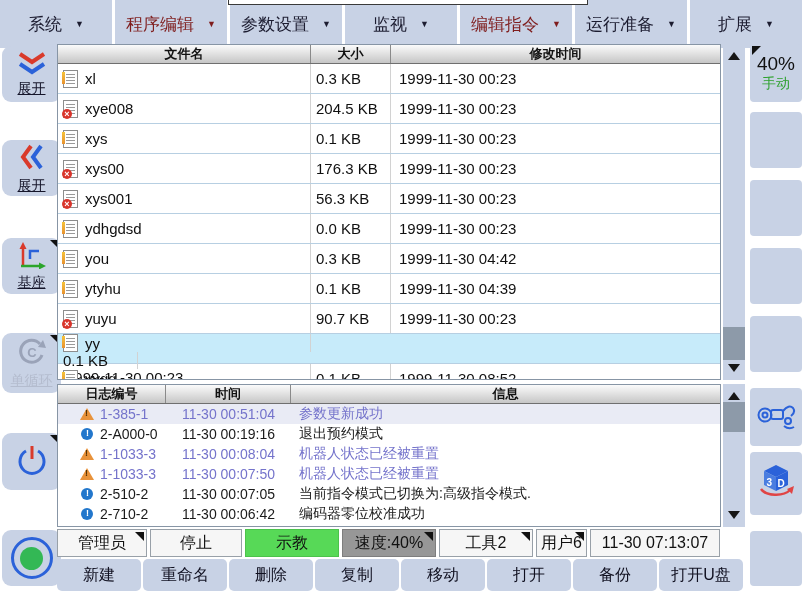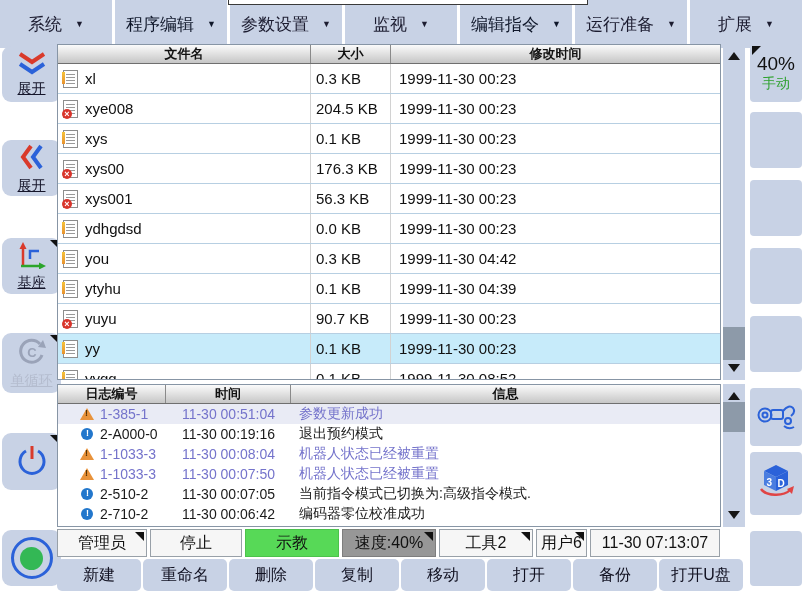--- a/index.html
+++ b/index.html
@@ -4,21 +4,21 @@
 <style>
   html,body{margin:0;padding:0;}
   body{width:802px;height:595px;overflow:hidden;background:#fff;
        font-family:"Liberation Sans","DejaVu Sans",sans-serif;}
   .screen{position:relative;width:802px;height:595px;background:#fff;}
 
   
   .menubar{position:absolute;left:0;top:0;width:802px;height:48px;background:#fff;display:flex;gap:3px;}
   .menu-item{flex:1;background:#c8d2e5;display:flex;align-items:center;justify-content:center;gap:13px;
              font-size:17px;color:#1c1c30;cursor:default;}
-  .menu-item.disabled{color:#0f172a;align-items:center;}
+  .menu-item.disabled{color:#7f1d1d;align-items:center;}
   .caret{font-size:9px;line-height:1;}
   .notch{position:absolute;left:228px;top:0;width:358px;height:4px;background:#fff;
          border:1px solid #3a3a3a;border-top:none;}
 
   
   .sbtn{position:absolute;left:2px;width:59px;background:#c8d2e5;border-radius:9px;
         display:flex;flex-direction:column;align-items:center;justify-content:center;gap:2px;
         font-size:14px;color:#15152a;box-sizing:border-box;text-decoration:underline;}
   #sb-expand-v{top:46px;height:56px;}
   #sb-expand-h{top:140px;height:56px;}
@@ -39,21 +39,21 @@
   
   .fileTable{position:absolute;left:57px;top:44px;width:664px;height:336px;border:1px solid #8795a5;
              background:#fff;overflow:hidden;box-sizing:border-box;}
   .thead{display:flex;height:18px;background:linear-gradient(#fbfbfb,#c6c6c6);
          border-bottom:1px solid #6f6f6f;font-weight:bold;font-size:13px;color:#111;}
   .th{display:flex;align-items:center;justify-content:center;box-sizing:border-box;}
   .th-name{width:253px;border-right:1px solid #8a8a8a;}
   .th-size{width:80px;border-right:1px solid #8a8a8a;}
   .th-time{flex:1;}
   .frow{display:flex;height:30px;box-sizing:border-box;border-bottom:1px solid #b7cfe2;font-size:15px;color:#101010;}
-  .frow.selected{background:#c7ebfa;}
+  .frow.selected{background:#c7ebfa;flex-direction:column;}
   .fc{display:flex;align-items:center;box-sizing:border-box;}
   .fc-name{width:253px;padding-left:5px;gap:7px;border-right:1px solid #d2d2d2;}
   .fc-size{width:80px;padding-left:5px;border-right:1px solid #d2d2d2;}
   .fc-time{flex:1;padding-left:8px;}
 
   .f-icon{width:13px;height:16px;border:1px solid #8d8d8d;background:#fff;position:relative;flex:none;}
   .f-icon::before{content:"";position:absolute;left:2px;top:3px;right:2px;height:10px;
         background:repeating-linear-gradient(to bottom,#9a9a9a 0 1px,transparent 1px 3px);}
   .icon-doc::after{content:"";position:absolute;left:-2px;top:1px;width:3px;height:12px;
         background:linear-gradient(#f5c33b,#e8912e);}

